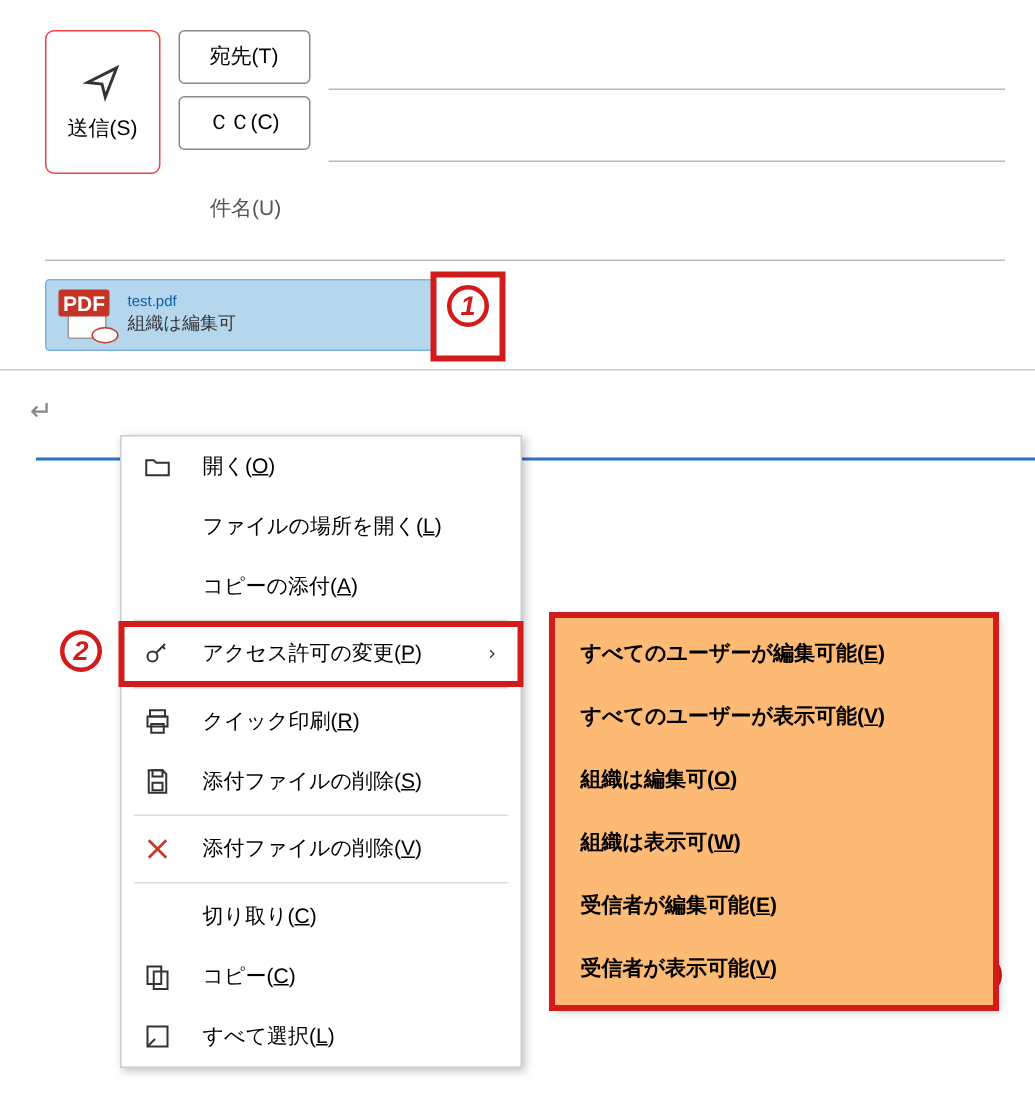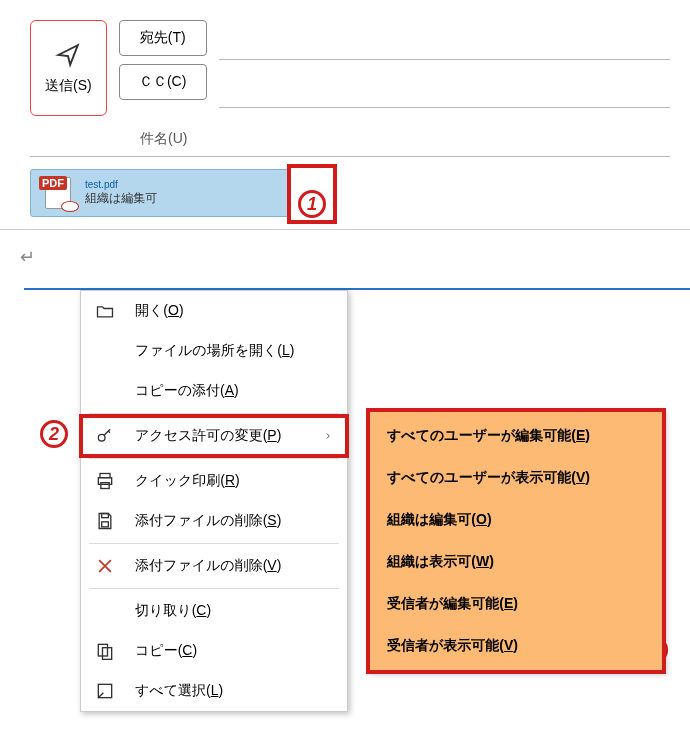--- a/index.html
+++ b/index.html
@@ -65,21 +65,21 @@
     }
     .field-line {
       border-bottom: 1px solid #bbb;
       height: 40px;
     }
     .subject-row {
       display: flex;
       align-items: flex-start;
       gap: 12px;
       margin-top: 14px;
-      padding-bottom: 8px;
+      padding-bottom: 25px;
       border-bottom: 1px solid #bbb;
       padding-left: 110px;
     }
     .subject-label {
       color: #555;
       min-width: 80px;
     }
     .attachment-row {
       display: flex;
       align-items: center;
@@ -112,21 +112,21 @@
       border: 1px solid #999;
       border-radius: 2px;
       position: relative;
     }
     .pdf-icon .badge {
       position: absolute;
       top: 0;
       left: -2px;
       background: #c43427;
       color: #fff;
-      font-size: 11px;
+      font-size: 14px;
       font-weight: bold;
       padding: 1px 3px;
       border-radius: 2px;
     }
     .pdf-icon .cloud {
       position: absolute;
       bottom: -2px;
       right: -4px;
       width: 18px;
       height: 11px;

